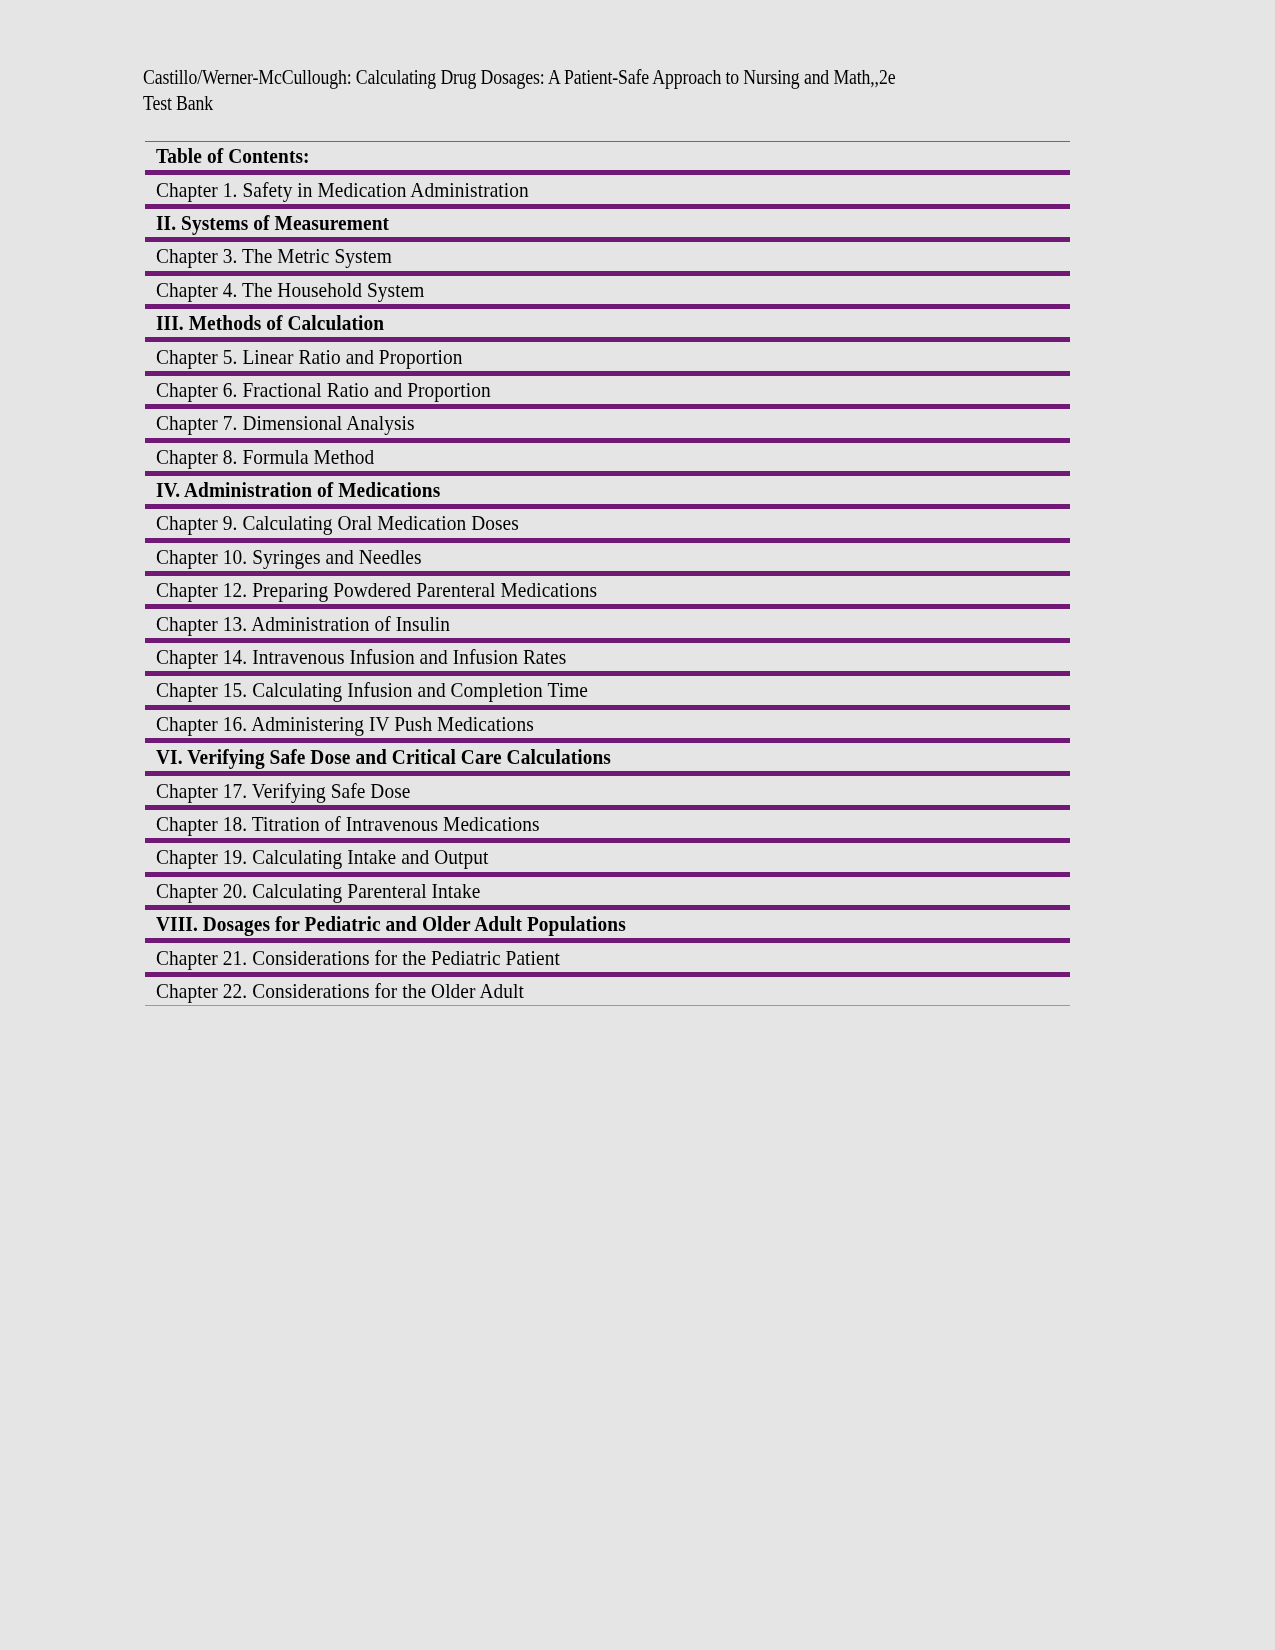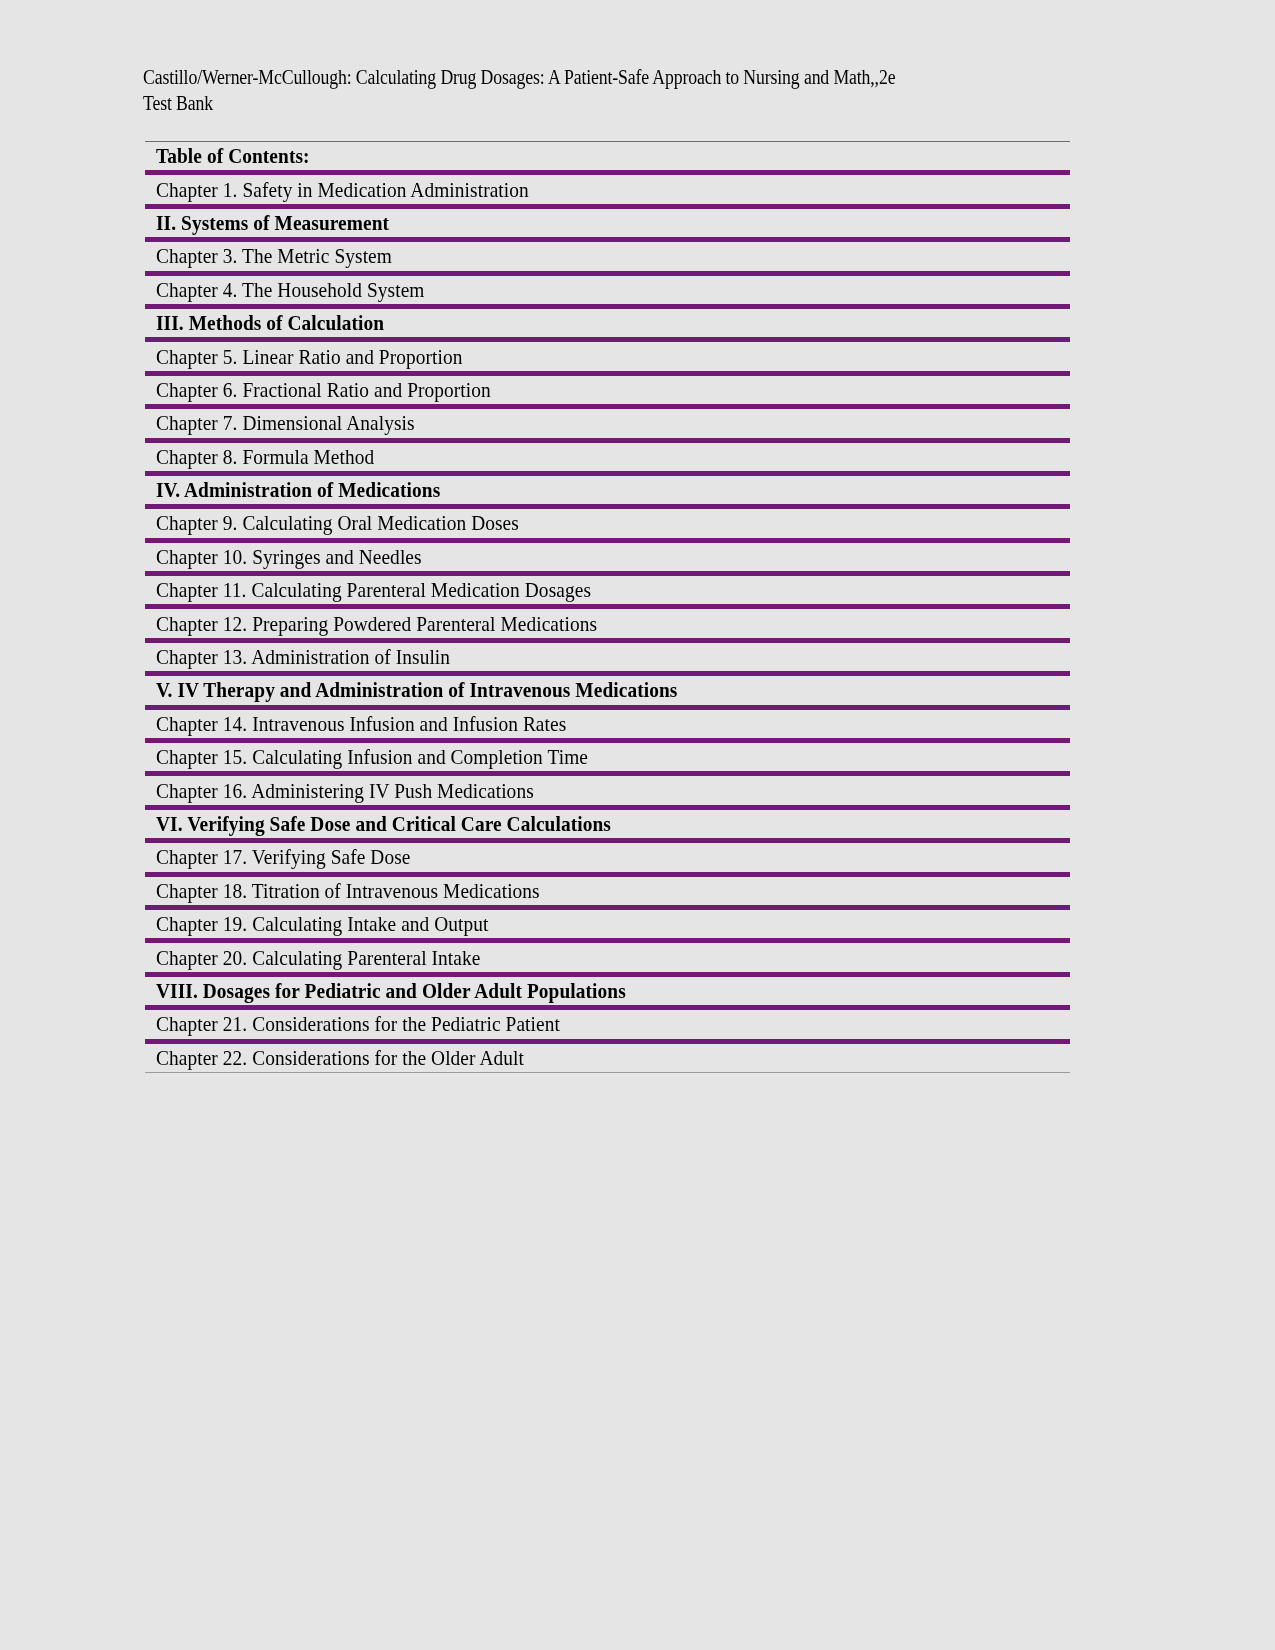--- a/index.html
+++ b/index.html
@@ -133,30 +133,24 @@
         <tr class="row-part">
           <td><span class="cell-text">IV. Administration of Medications</span></td>
         </tr>
         <tr class="row-chapter">
           <td><span class="cell-text">Chapter 9. Calculating Oral Medication Doses</span></td>
         </tr>
         <tr class="row-chapter">
           <td><span class="cell-text">Chapter 10. Syringes and Needles</span></td>
         </tr>
         <tr class="row-chapter">
-          <td><span class="cell-text">Chapter 11. Calculating Parenteral Medication Dosages</span></td>
-        </tr>
-        <tr class="row-chapter">
           <td><span class="cell-text">Chapter 12. Preparing Powdered Parenteral Medications</span></td>
         </tr>
         <tr class="row-chapter">
           <td><span class="cell-text">Chapter 13. Administration of Insulin</span></td>
-        </tr>
-        <tr class="row-part">
-          <td><span class="cell-text">V. IV Therapy and Administration of Intravenous Medications</span></td>
         </tr>
         <tr class="row-chapter">
           <td><span class="cell-text">Chapter 14. Intravenous Infusion and Infusion Rates</span></td>
         </tr>
         <tr class="row-chapter">
           <td><span class="cell-text">Chapter 15. Calculating Infusion and Completion Time</span></td>
         </tr>
         <tr class="row-chapter">
           <td><span class="cell-text">Chapter 16. Administering IV Push Medications</span></td>
         </tr>

